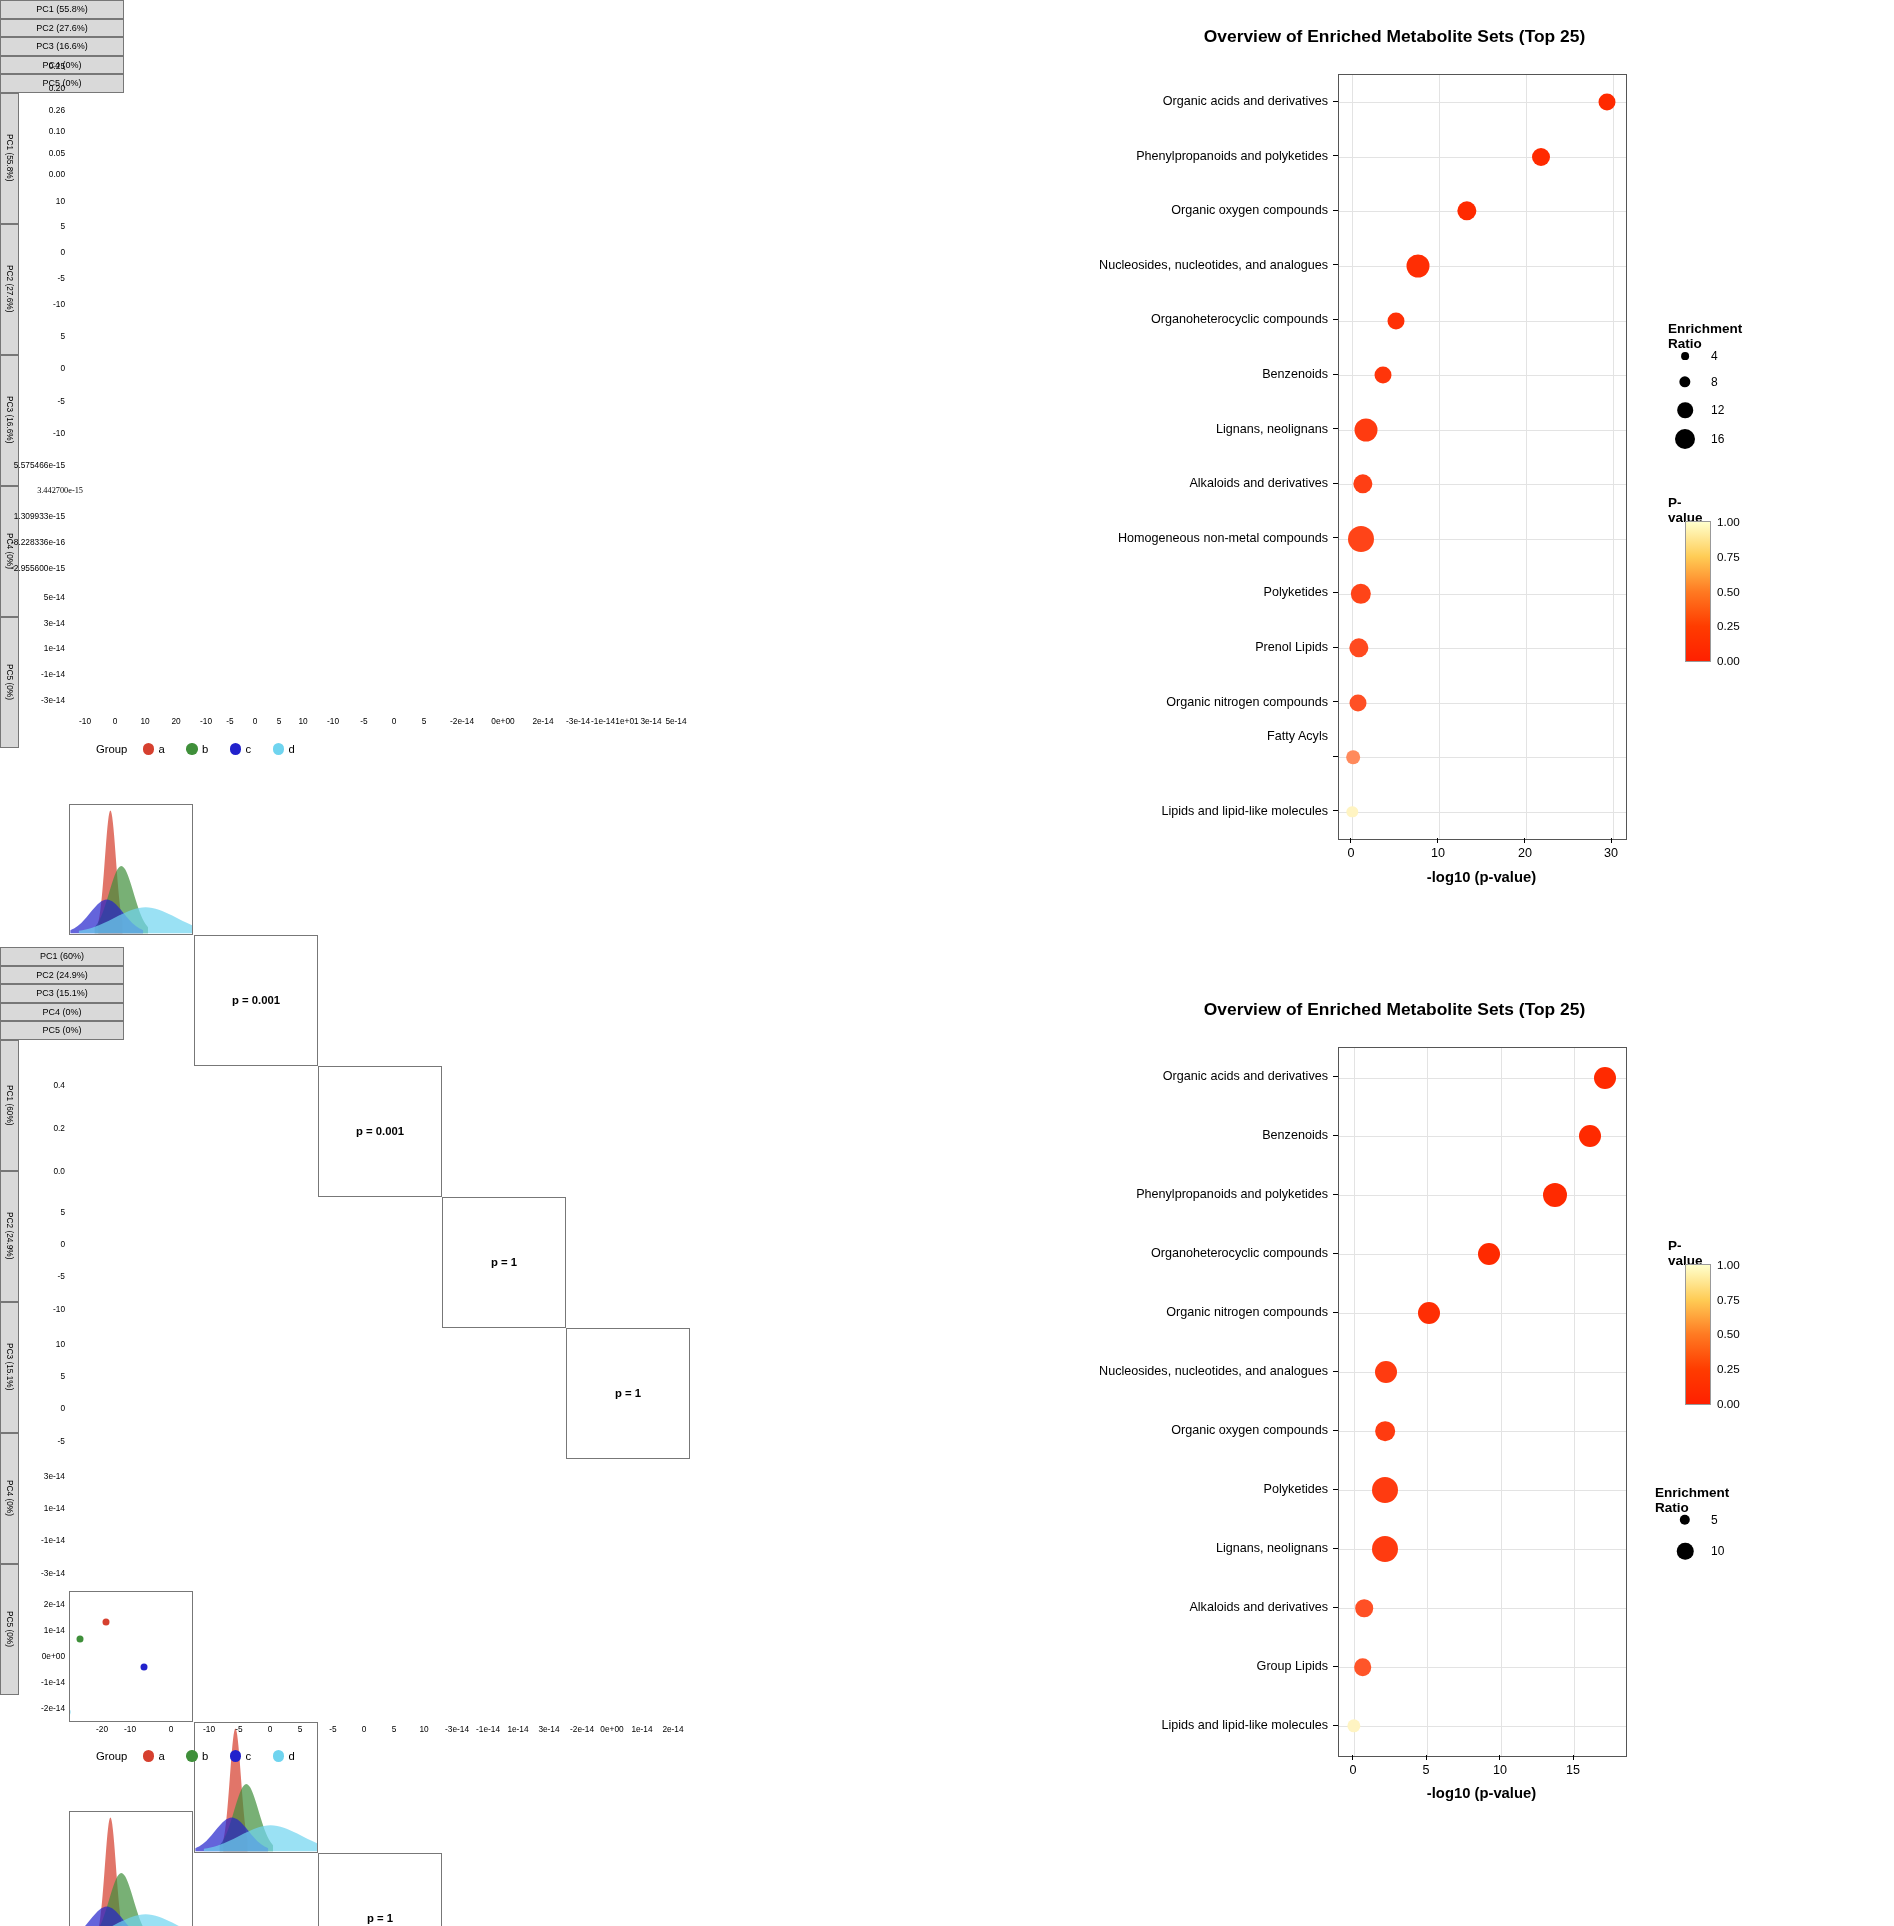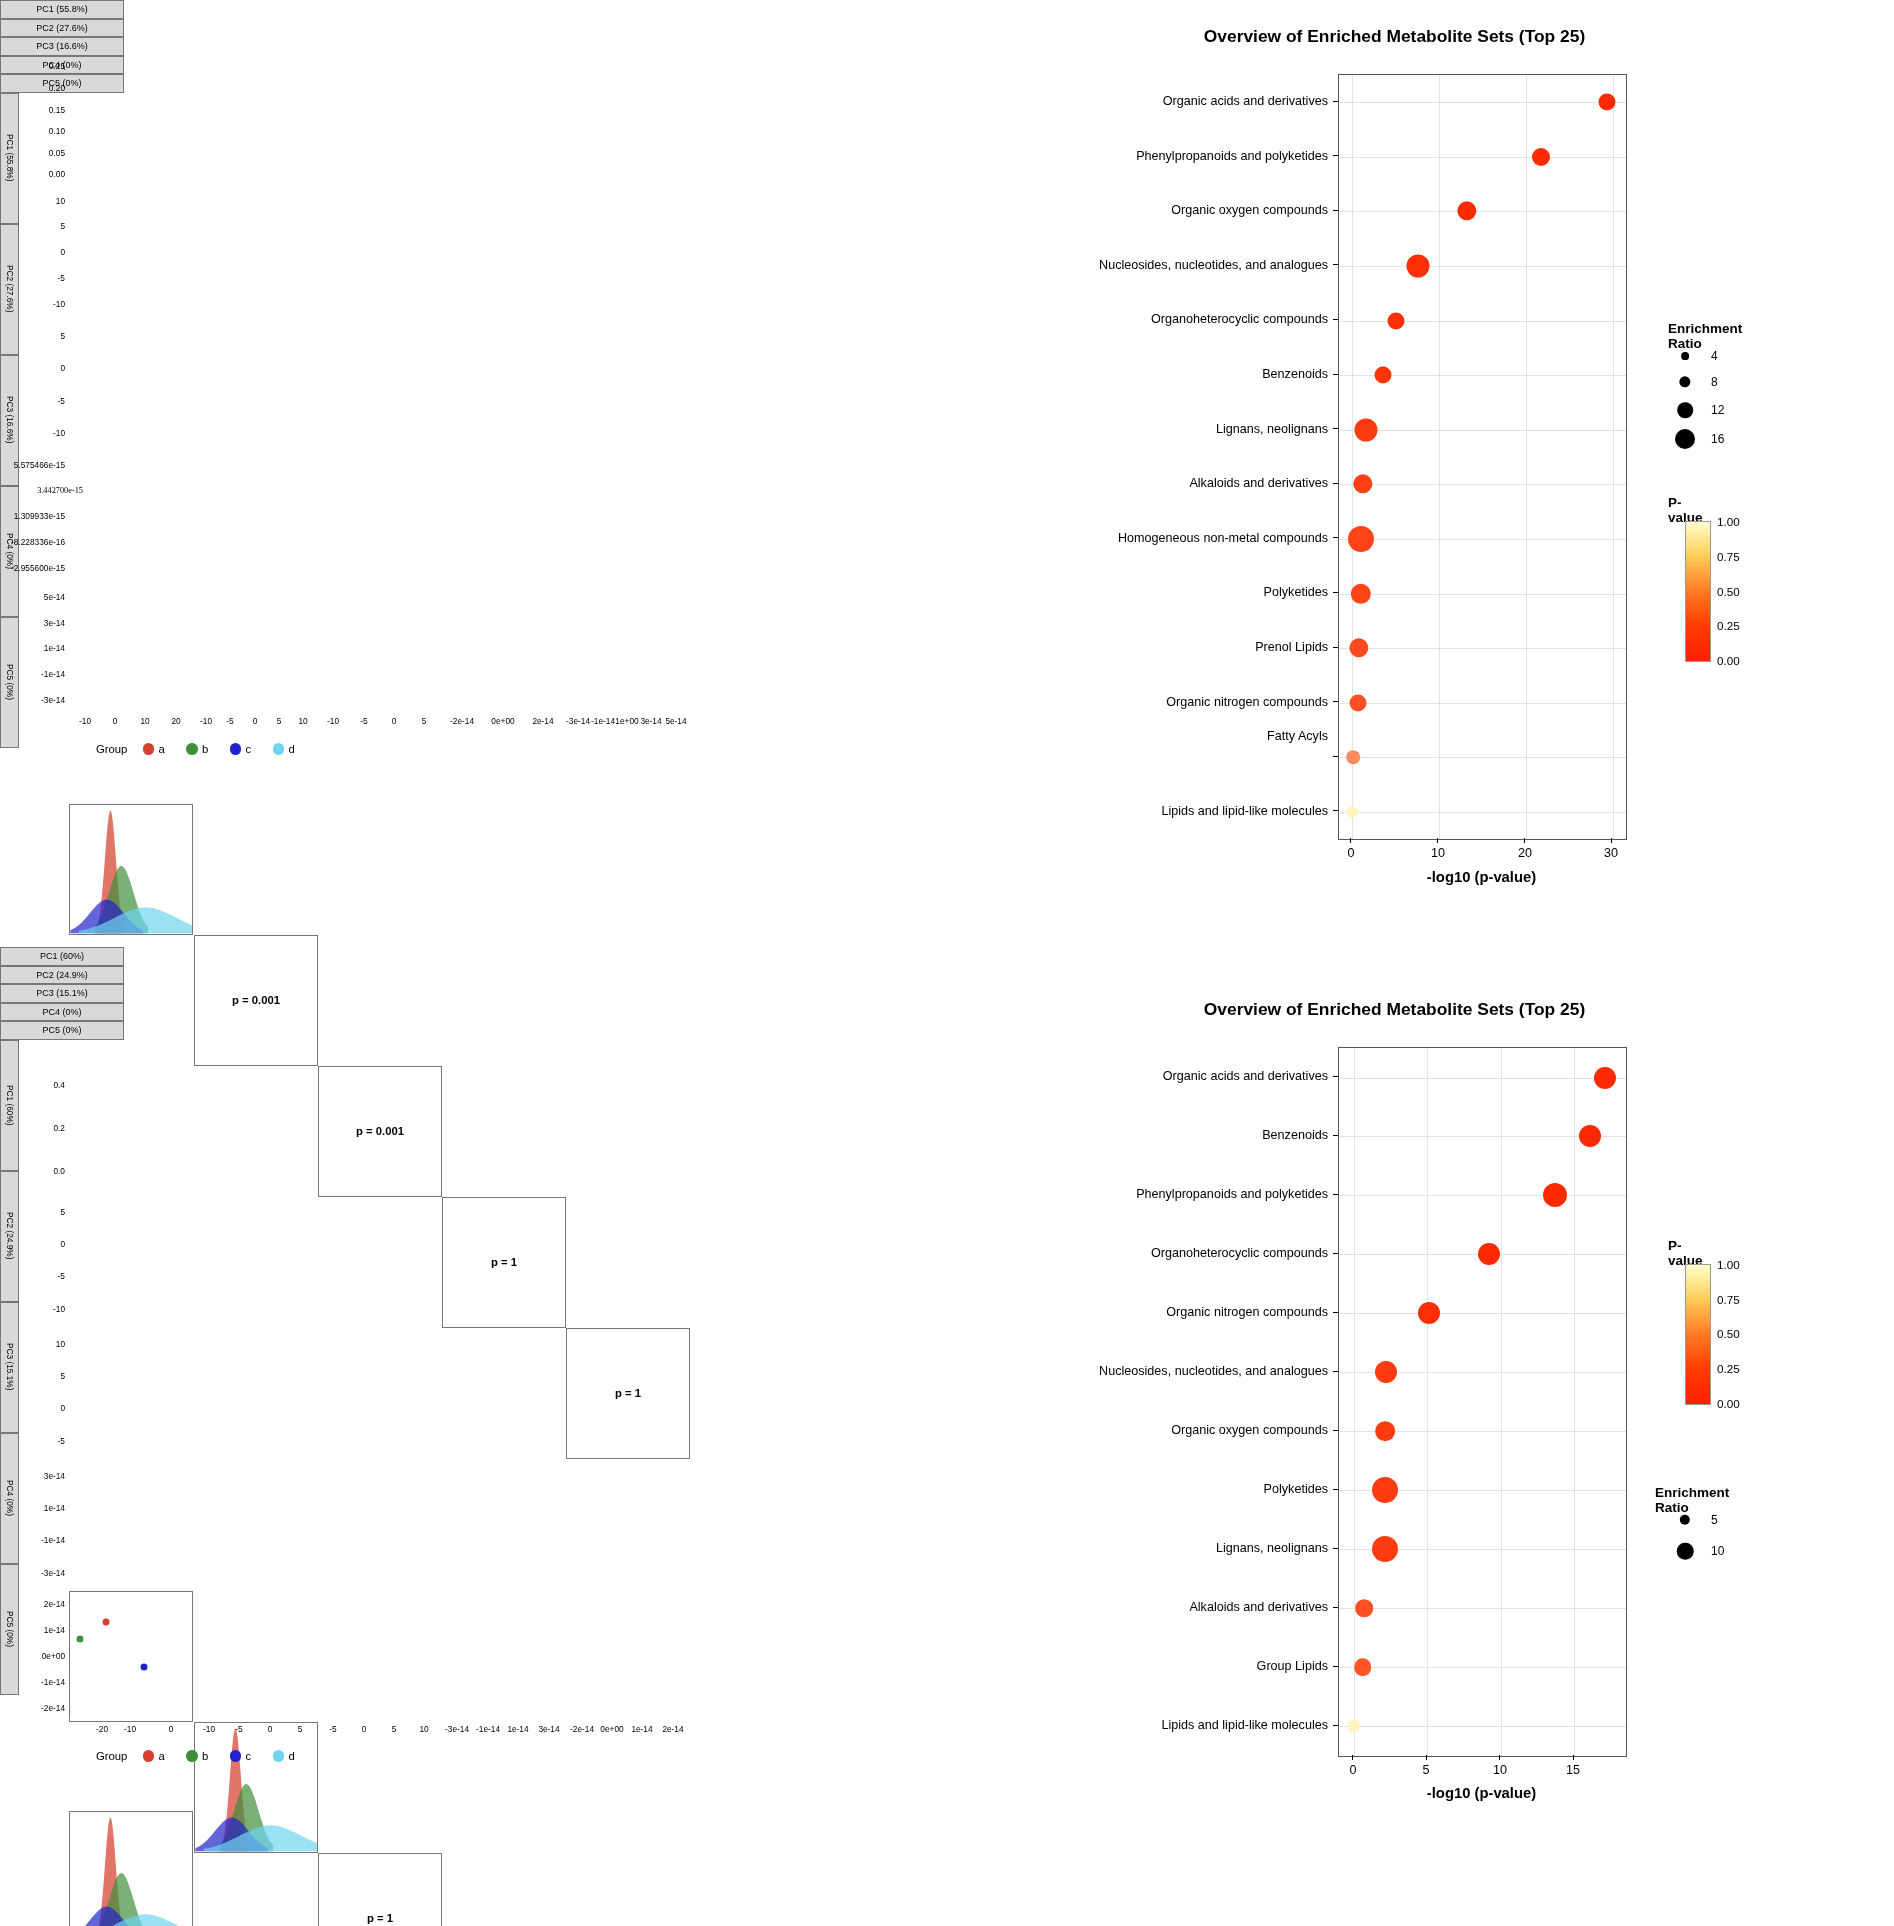--- a/index.html
+++ b/index.html
@@ -112,21 +112,21 @@
       <svg width="122" height="129" style="position:absolute;left:0;top:0;" viewBox="0 0 280 298">
         <path d="M 19.599999999999994 296 L 19.599999999999994 290.7002715994206 L 27.299999999999994 289.28995555893425 L 34.99999999999999 287.60651697759107 L 42.699999999999996 285.62700728576846 L 50.39999999999999 283.33483167320867 L 58.099999999999994 280.7221269756616 L 65.8 277.7920998500788 L 73.5 274.56113119025275 L 81.19999999999999 271.0604331087831 L 88.89999999999999 267.3370435206209 L 96.6 263.45396417227334 L 104.3 259.4892924876236 L 112 255.53426469880134 L 119.69999999999999 251.69021318110475 L 127.39999999999999 248.06453754282694 L 135.1 244.7658872892885 L 142.8 241.89884288498496 L 150.5 239.55845086516763 L 158.2 237.8250078604339 L 165.9 236.75949144186524 L 173.6 236.4 L 181.29999999999998 236.75949144186524 L 189 237.8250078604339 L 196.7 239.55845086516763 L 204.4 241.89884288498496 L 212.1 244.7658872892885 L 219.79999999999998 248.06453754282694 L 227.5 251.69021318110475 L 235.2 255.53426469880134 L 242.9 259.4892924876236 L 250.6 263.45396417227334 L 258.29999999999995 267.33704352062085 L 266 271.0604331087831 L 273.7 274.56113119025275 L 281.4 277.7920998500788 L 289.1 280.72212697566164 L 296.79999999999995 283.33483167320867 L 304.5 285.62700728576846 L 312.20000000000005 287.60651697759107 L 319.9 289.28995555893425 L 327.6 290.7002715994206 L 327.6 296 Z" fill="#6fd4ef" fill-opacity="0.7"></path>
       </svg>
     </div>
     <div class="cell" style="left:318px;top:188px;width:122px;height:129px;">
       <div class="bgrid"></div>
       <div class="pval">p = 1</div>
     </div>
     <div class="ytick" style="left:0px;width:65px;top:66px;">0.25</div>
     <div class="ytick" style="left:0px;width:65px;top:88px;">0.20</div>
-    <div class="ytick" style="left:0px;width:65px;top:110px;">0.15</div>
+    <div class="ytick" style="left:0px;width:65px;top:110px;">0.26</div>
     <div class="ytick" style="left:0px;width:65px;top:131px;">0.10</div>
     <div class="ytick" style="left:0px;width:65px;top:153px;">0.05</div>
     <div class="ytick" style="left:0px;width:65px;top:174px;">0.00</div>
     <div class="ytick" style="left:0px;width:65px;top:201px;">10</div>
     <div class="ytick" style="left:0px;width:65px;top:226px;">5</div>
     <div class="ytick" style="left:0px;width:65px;top:252px;">0</div>
     <div class="ytick" style="left:0px;width:65px;top:278px;">-5</div>
     <div class="ytick" style="left:0px;width:65px;top:304px;">-10</div>
     <div class="ytick" style="left:0px;width:65px;top:336px;">5</div>
     <div class="ytick" style="left:0px;width:65px;top:368px;">0</div>
@@ -153,21 +153,21 @@
     <div class="xtick" style="left:303px;top:716px;">10</div>
     <div class="xtick" style="left:333px;top:716px;">-10</div>
     <div class="xtick" style="left:364px;top:716px;">-5</div>
     <div class="xtick" style="left:394px;top:716px;">0</div>
     <div class="xtick" style="left:424px;top:716px;">5</div>
     <div class="xtick" style="left:462px;top:716px;">-2e-14</div>
     <div class="xtick" style="left:503px;top:716px;">0e+00</div>
     <div class="xtick" style="left:543px;top:716px;">2e-14</div>
     <div class="xtick" style="left:578px;top:716px;">-3e-14</div>
     <div class="xtick" style="left:603px;top:716px;">-1e-14</div>
-    <div class="xtick" style="left:627px;top:716px;">1e+00</div>
+    <div class="xtick" style="left:627px;top:716px;">1e+01</div>
     <div class="xtick" style="left:651px;top:716px;">3e-14</div>
     <div class="xtick" style="left:676px;top:716px;">5e-14</div>
     <div class="legend-row" style="left:96px;top:743px;">
       <span style="margin-right:9.6px;">Group</span>
       <span class="legend-item">
         <span class="ldot" style="background:#d6402f;"></span>
         <span>a</span>
       </span>
       <span class="legend-item">
         <span class="ldot" style="background:#3f8f3a;"></span>

